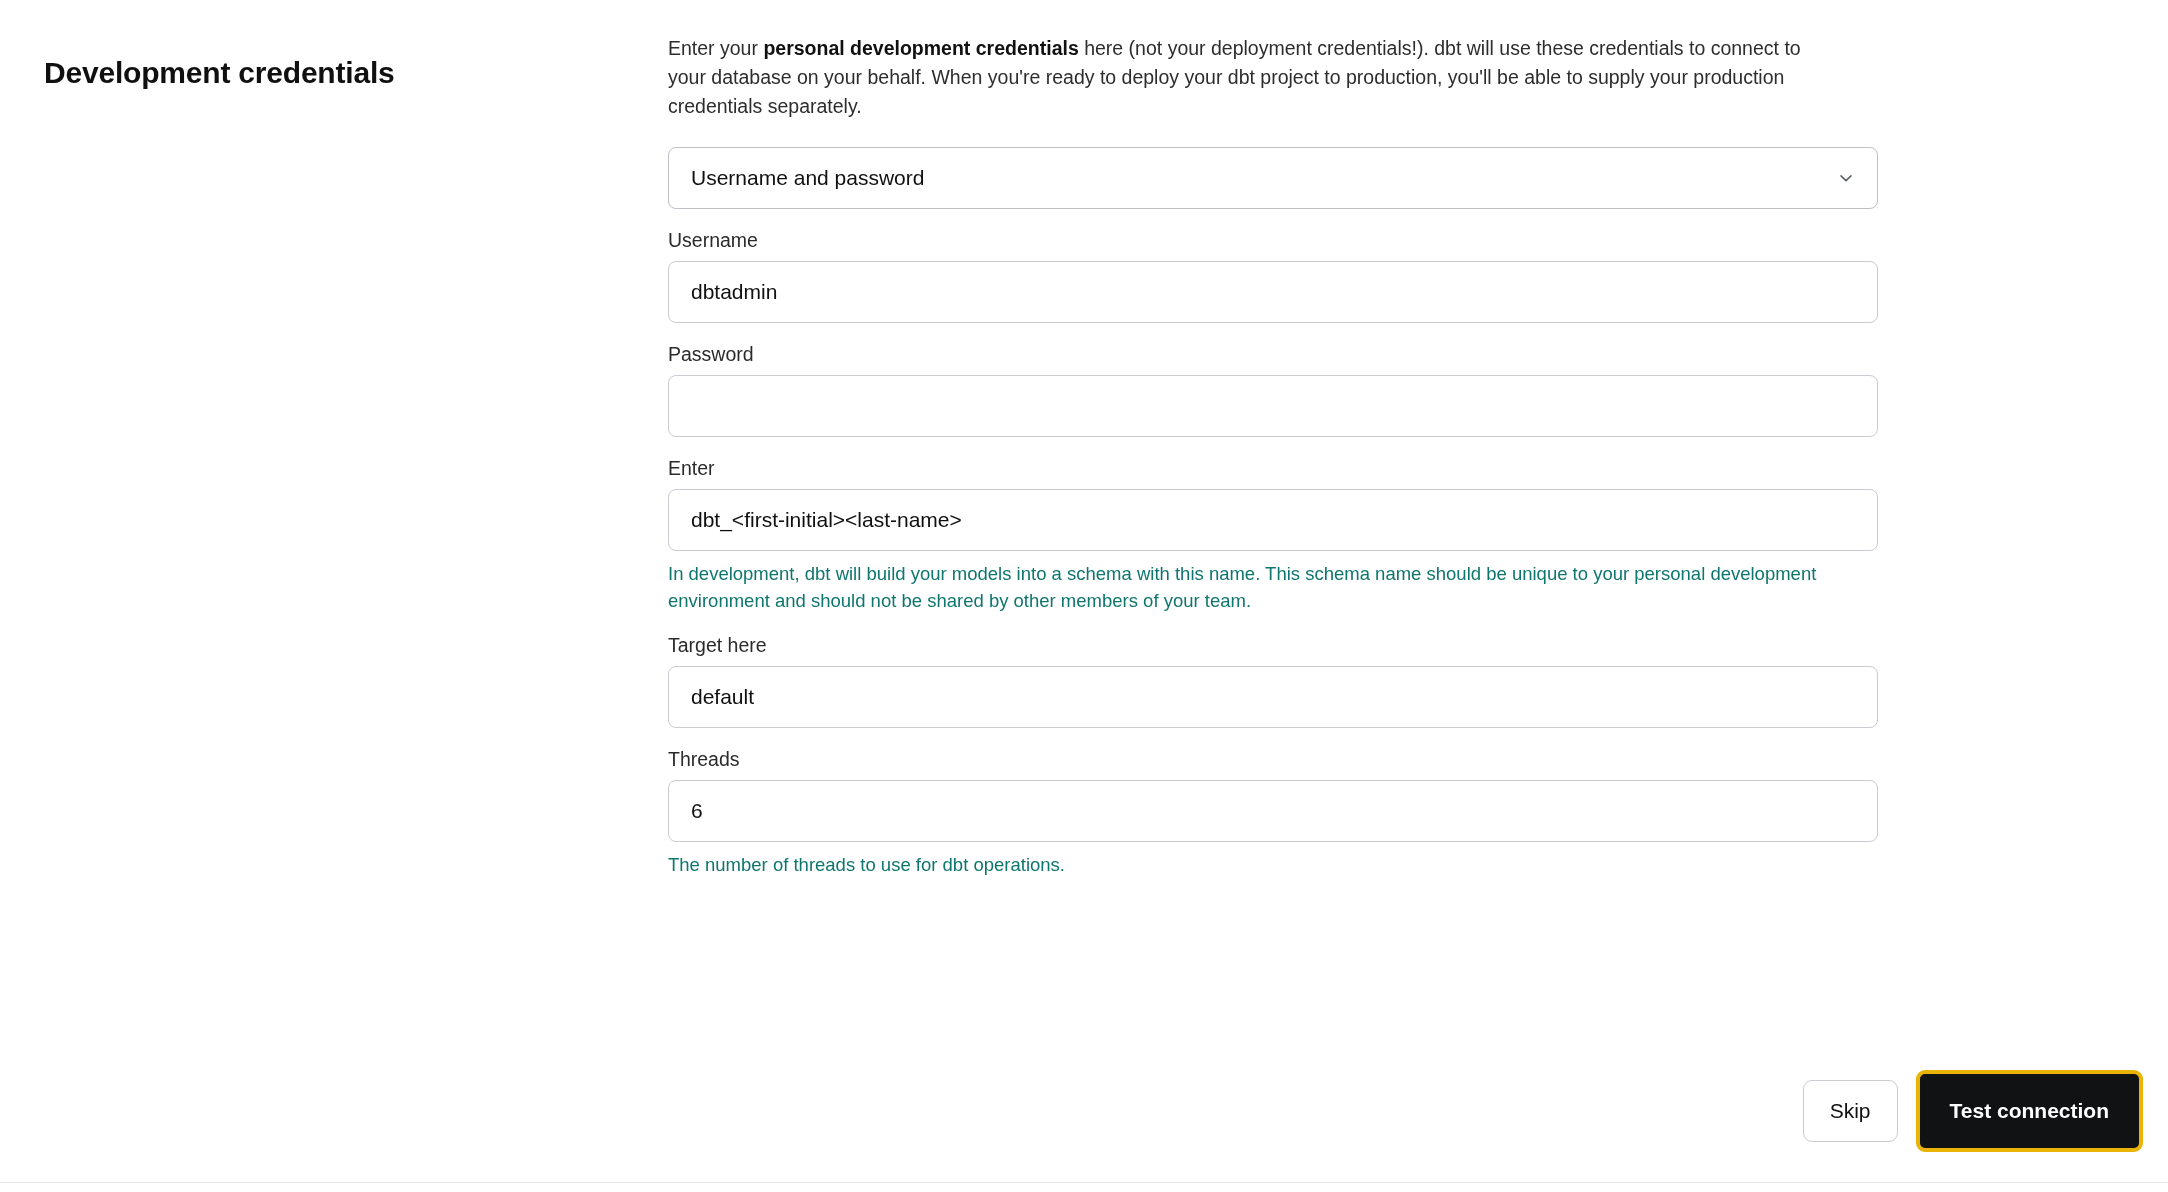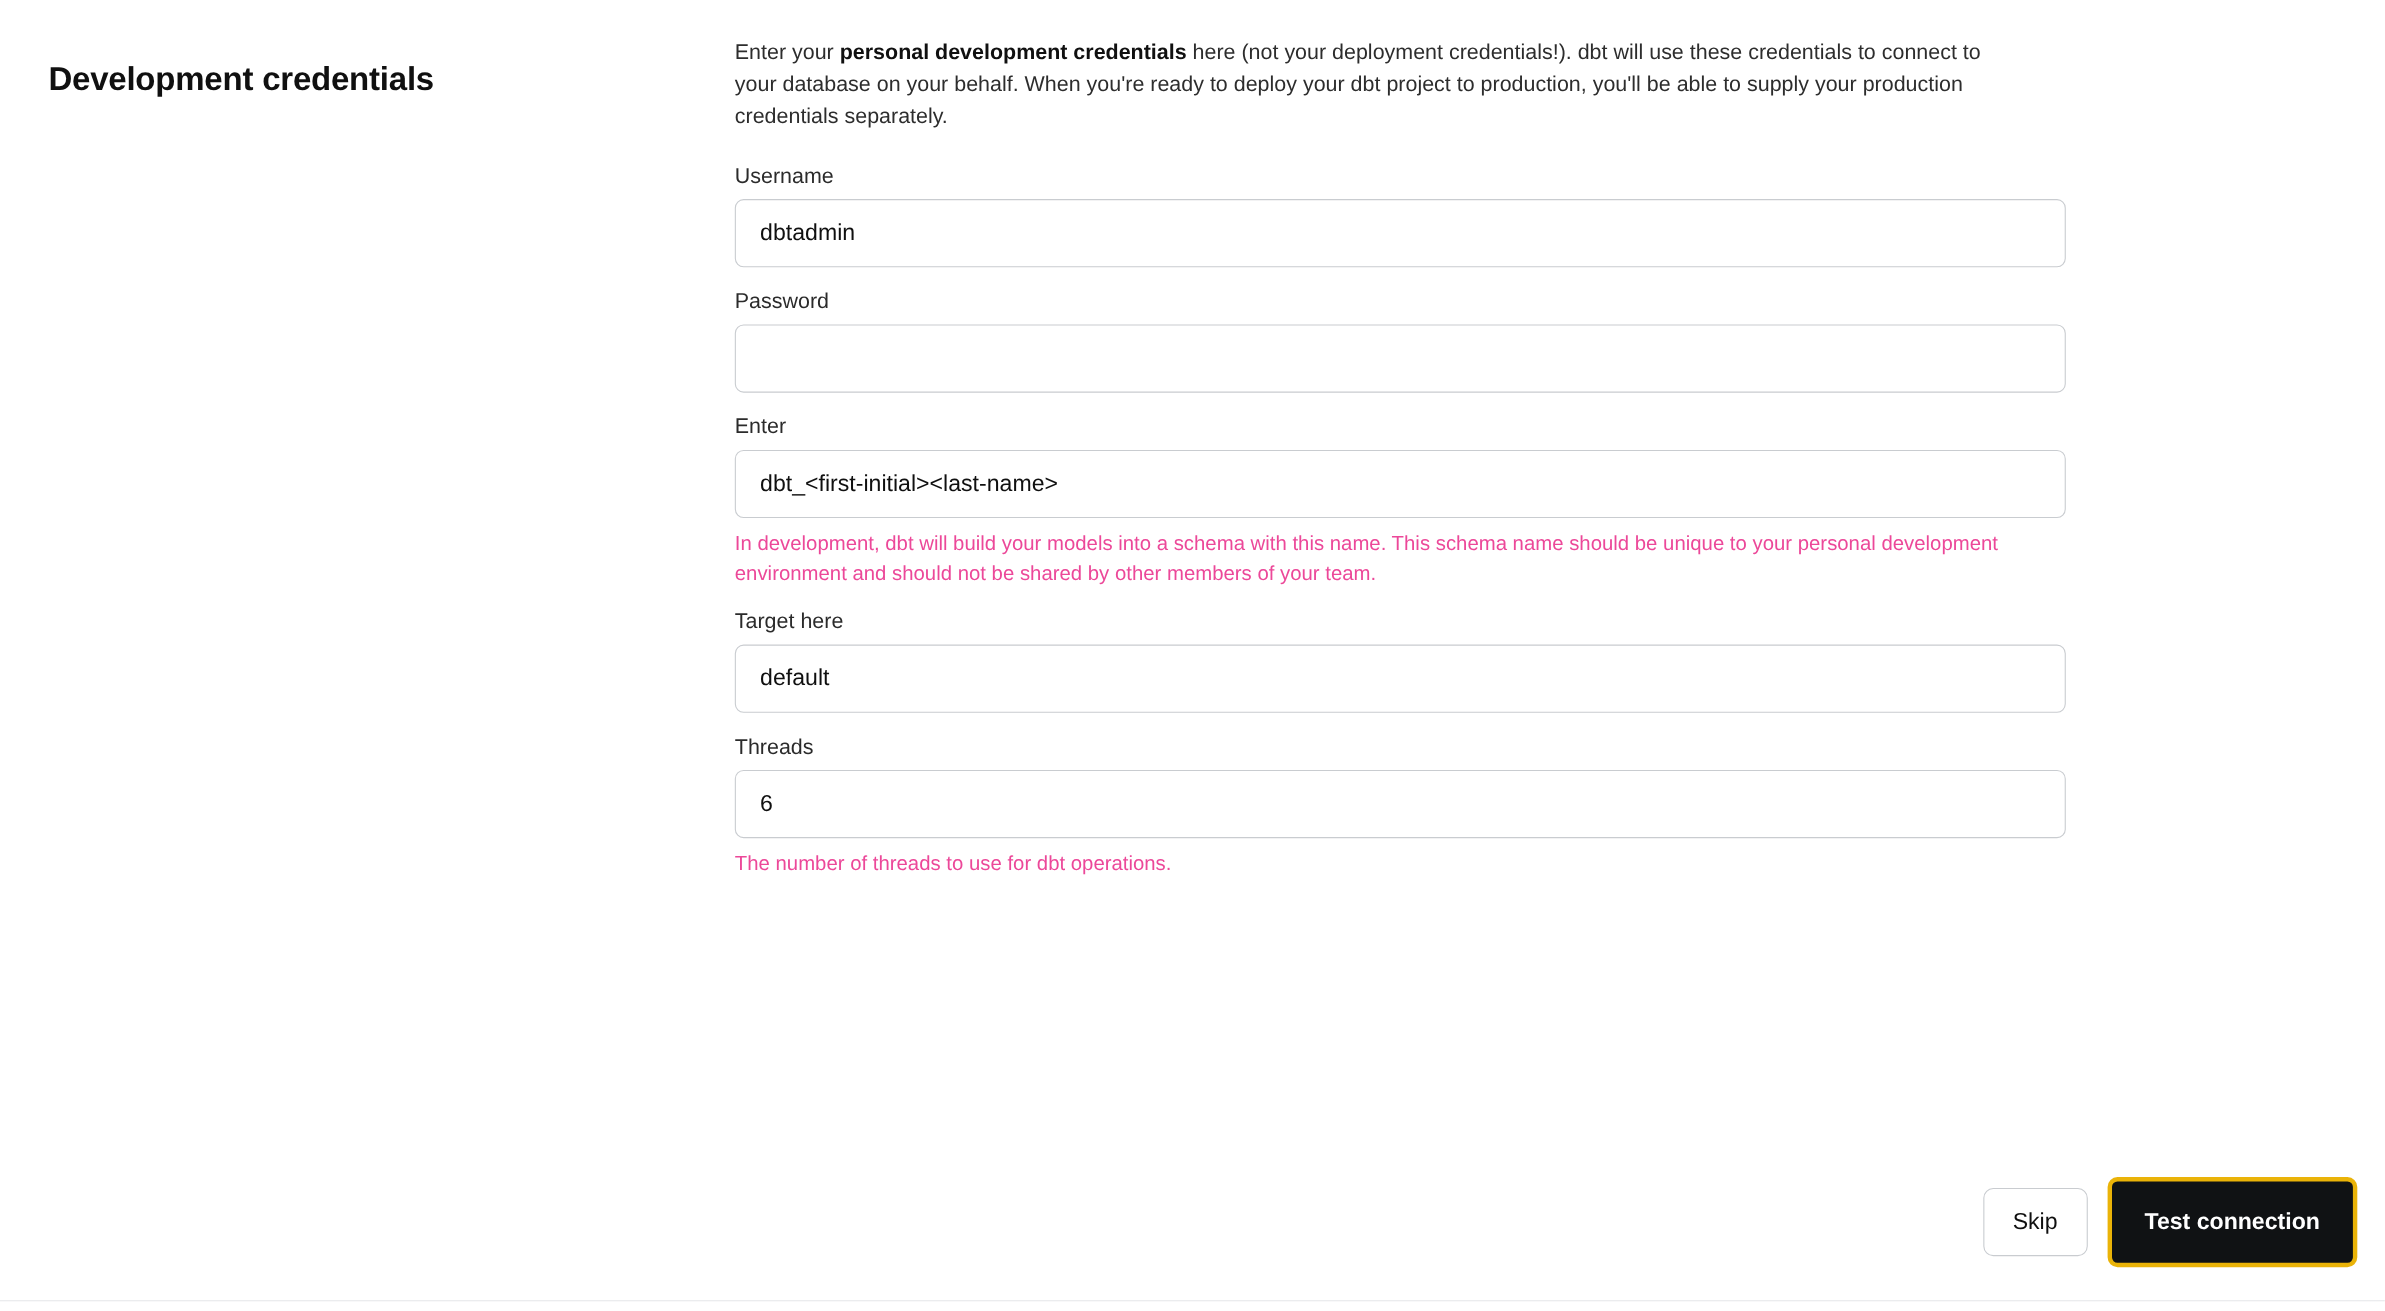--- a/index.html
+++ b/index.html
@@ -92,21 +92,21 @@
     display: inline-flex;
     align-items: center;
     justify-content: center;
     color: #5f6368;
     flex: none;
   }
 
   .helper {
     font-size: 18.5px;
     line-height: 27px;
-    color: #ec4899;
+    color: #0f766e;
     margin-top: 9px;
     width: 1190px;
   }
 
   .footer {
     position: absolute;
     left: 668px;
     top: 1070px;
     width: 1475px;
     display: flex;
@@ -155,20 +155,28 @@
 
 <div class="page">
 
   <h1 class="section-title">Development credentials</h1>
 
   <div class="form-col">
 
     <p class="intro"><span>Enter your </span><b>personal development credentials</b><span> here (not your deployment credentials!). dbt will use these credentials to connect to your database on your behalf. When you're ready to deploy your dbt project to production, you'll be able to supply your production credentials separately.</span></p>
 
     <div class="field">
+      <div class="control select">
+        <span class="value">Username and password</span>
+        <span class="chevron">
+          <svg width="18" height="18" viewBox="0 0 18 18" aria-hidden="true">
+              <path d="M4 6.8 L9 11.6 L14 6.8" fill="none" stroke="currentColor" stroke-width="1.6" stroke-linecap="round" stroke-linejoin="round"></path>
+            </svg>
+        </span>
+      </div>
     </div>
 
     <div class="field">
       <label class="field-label">Username</label>
       <div class="control">
         <span class="value">dbtadmin</span>
       </div>
     </div>
 
     <div class="field">

